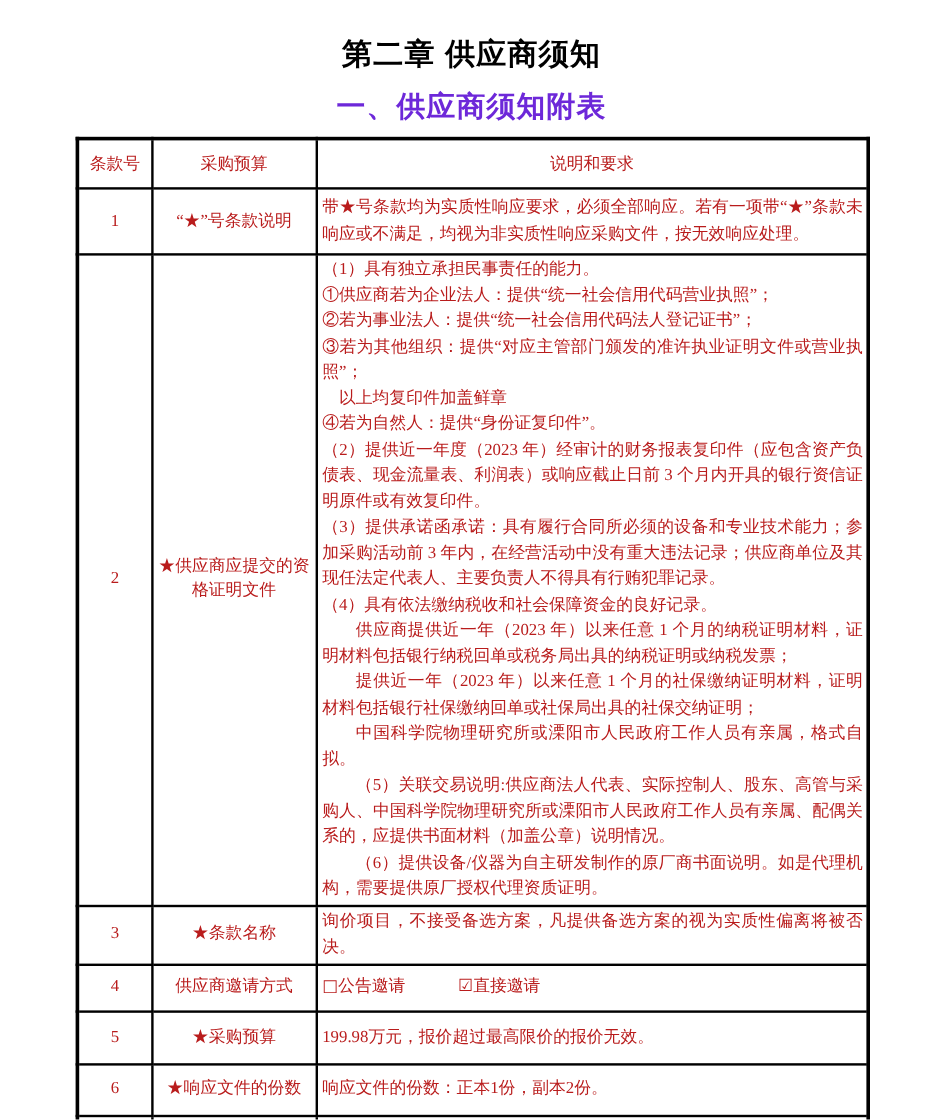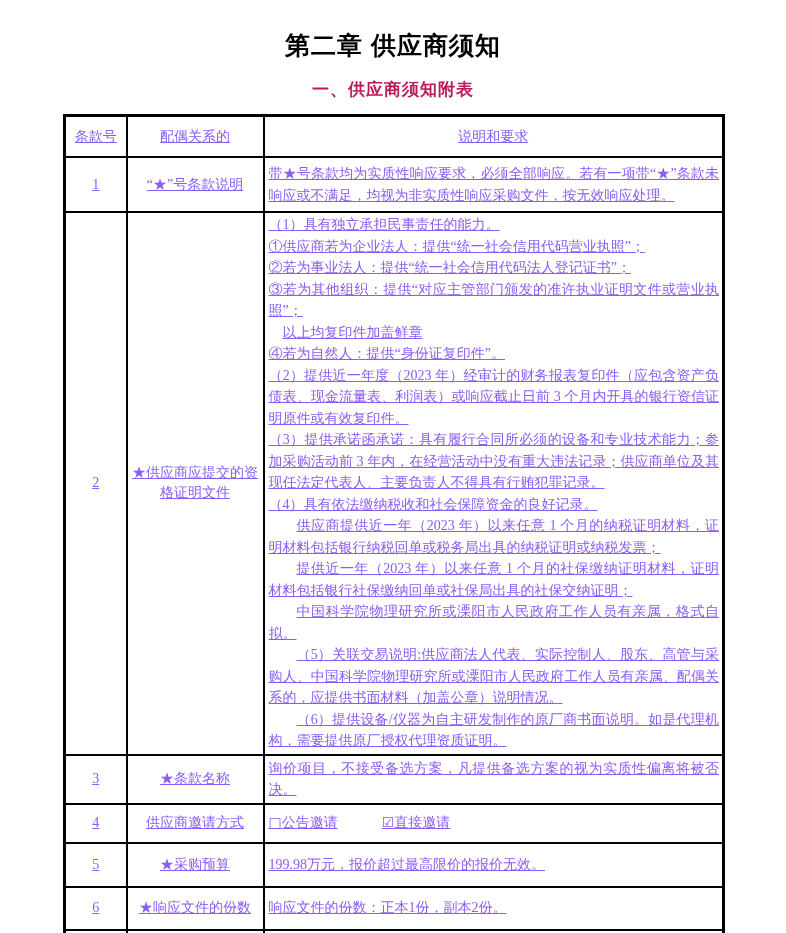--- a/index.html
+++ b/index.html
@@ -19,38 +19,37 @@
     font-size: 25px;
     line-height: 32px;
     color: #000000;
     letter-spacing: 1px;
   }
   .section-title {
     margin: 15px 0 0 0;
     text-align: center;
     font-family: "Liberation Sans", "DejaVu Sans", sans-serif;
     font-weight: bold;
-    font-size: 17px;
+    font-size: 24px;
     line-height: 28px;
-    color: #be185d;
+    color: #6d28d9;
     letter-spacing: 1px;
   }
 
   table.notice {
     margin: 10px 0 0 63px;
     width: 659px;
     border-collapse: collapse;
     table-layout: fixed;
     border: 3px solid #000;
   }
   table.notice th, table.notice td {
     border: 2px solid #000;
     font-size: 14px;
-    color: #8b5cf6;
-    text-decoration: underline;
+    color: #b91c1c;
   }
   th.hdr {
     font-weight: normal;
     text-align: center;
     vertical-align: middle;
     height: 37px;
   }
   td.num {
     text-align: center;
     vertical-align: middle;
@@ -98,21 +97,21 @@
   <table class="notice">
     <colgroup>
       <col style="width:62px">
       <col style="width:137px">
       <col style="width:460px">
     </colgroup>
 
     <tbody>
         <tr>
       <th class="hdr">条款号</th>
-      <th class="hdr">配偶关系的</th>
+      <th class="hdr">采购预算</th>
       <th class="hdr">说明和要求</th>
     </tr>
 
     <tr class="h-r1">
       <td class="num">1</td>
       <td class="name">“★”号条款说明</td>
       <td class="desc">带★号条款均为实质性响应要求，必须全部响应。若有一项带“★”条款未响应或不满足，均视为非实质性响应采购文件，按无效响应处理。</td>
     </tr>
 
     <tr class="h-r2">

